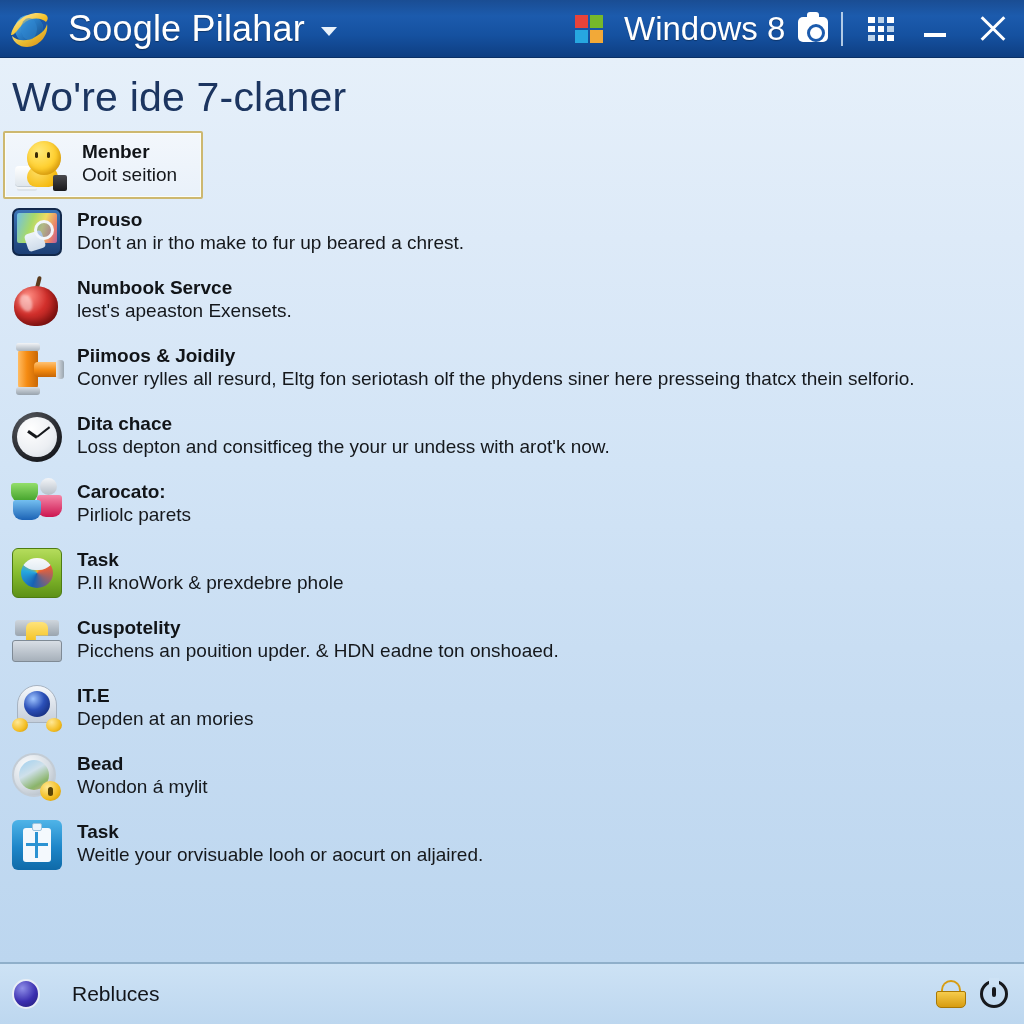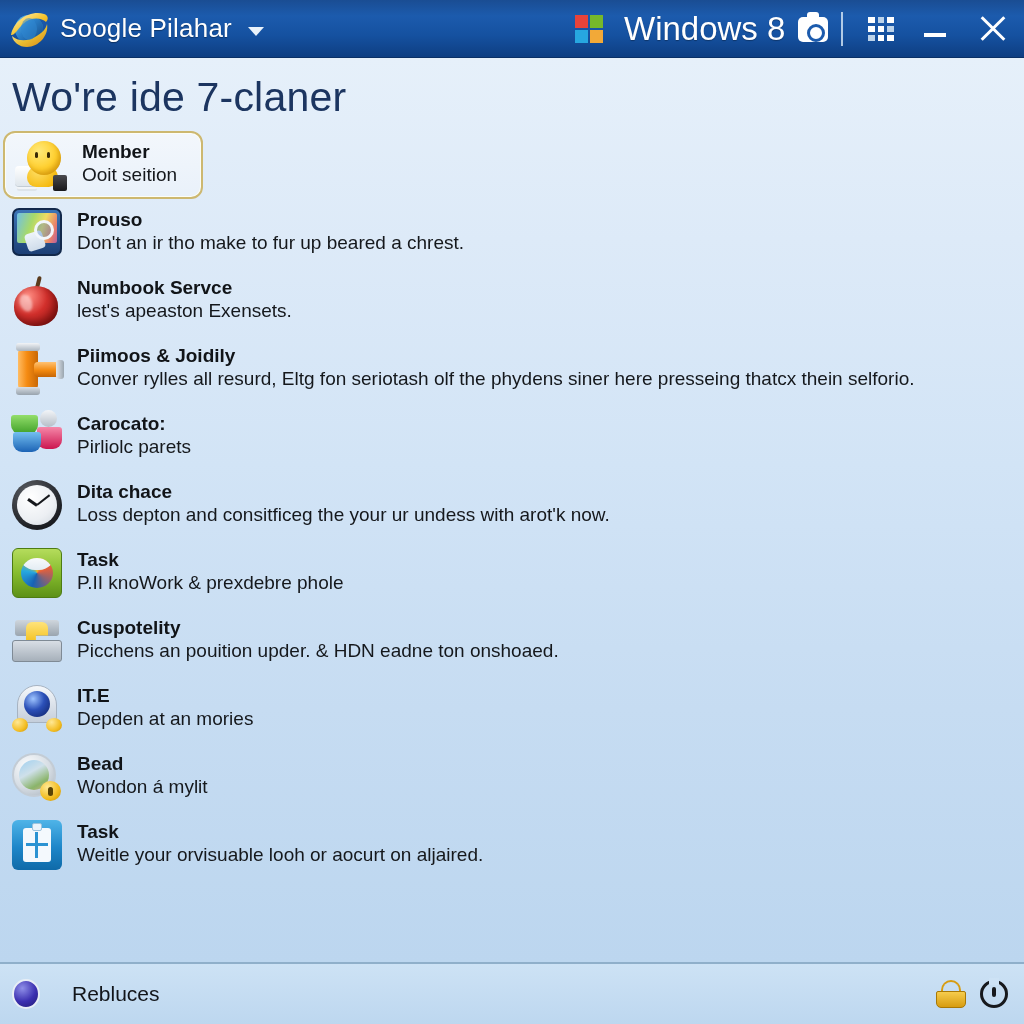--- a/index.html
+++ b/index.html
@@ -23,24 +23,25 @@
     flex: 0 0 58px;
     background: linear-gradient(180deg,#1a4d93 0%, #1c5bad 28%, #1551a0 62%, #0e3e82 100%);
     display: flex; align-items: center;
     padding: 0 14px 0 8px;
     position: relative;
     border-bottom: 1px solid #0a3066;
   }
   .tb-left { display: flex; align-items: center; gap: 10px; }
   .ie-logo { width: 42px; height: 42px; position: relative; flex: 0 0 42px; }
   .tb-title {
-    color: #ffffff; font-size: 26px; letter-spacing: .2px;
+    color: #ffffff; font-size: 36px; letter-spacing: .2px;
     font-family: "Liberation Sans", sans-serif;
     text-shadow: 0 1px 1px rgba(0,0,0,.35);
     white-space: nowrap;
+    margin-left: 8px;
   }
   .caret-down {
     width: 0; height: 0; margin-left: 6px; margin-top: 6px;
     border-left: 8px solid transparent;
     border-right: 8px solid transparent;
     border-top: 9px solid #e9f2fb;
   }
   .tb-center {
     position: absolute; left: 575px; top: 0; height: 58px;
     display: flex; align-items: center; gap: 13px;
@@ -132,21 +133,21 @@
     gap: 13px;
     padding: 5px 10px 5px 10px;
     margin: 0 0 0 0;
     min-height: 68px;
   }
   .list-item.selected {
     border: 2px solid #cdb870;
     background: linear-gradient(180deg, #f3f7fc 0%, #e9f1fa 100%);
     margin: 2px 0 2px 3px;
     width: 200px;
-    border-radius: 12px;
+    border-radius: 2px;
     box-shadow: inset 0 0 0 1px #fdfdf4;
   }
   .li-text { padding-top: 2px; }
   .li-title {
     font-size: 19px; font-weight: bold; color: #111418;
     line-height: 1.22;
     font-family: "Liberation Sans", sans-serif;
   }
   .li-desc {
     font-size: 19px; color: #15181c; line-height: 1.3;
@@ -506,42 +507,42 @@
             <i class="cap-b"></i>
             <i class="cap-r"></i>
         </span>
         <span class="li-text">
           <div class="li-title">Piimoos &amp; Joidily</div>
           <div class="li-desc">Conver rylles all resurd, Eltg fon seriotash olf the phydens siner here presseing thatcx thein selforio.</div>
         </span>
       </div>
 
       <div class="list-item">
+        <span class="ic ic-clock">
+          <i class="ring"></i>
+            <i class="face2"></i>
+            <i class="hh"></i>
+            <i class="mh"></i>
+        </span>
+        <span class="li-text">
+          <div class="li-title">Dita chace</div>
+          <div class="li-desc">Loss depton and consitficeg the your ur undess with arot'k now.</div>
+        </span>
+      </div>
+
+      <div class="list-item">
         <span class="ic ic-people">
           <i class="head"></i>
             <i class="g"></i>
             <i class="r"></i>
             <i class="b"></i>
         </span>
         <span class="li-text">
           <div class="li-title">Carocato:</div>
           <div class="li-desc">Pirliolc parets</div>
-        </span>
-      </div>
-
-      <div class="list-item">
-        <span class="ic ic-clock">
-          <i class="ring"></i>
-            <i class="face2"></i>
-            <i class="hh"></i>
-            <i class="mh"></i>
-        </span>
-        <span class="li-text">
-          <div class="li-title">Dita chace</div>
-          <div class="li-desc">Loss depton and consitficeg the your ur undess with arot'k now.</div>
         </span>
       </div>
 
       <div class="list-item">
         <span class="ic ic-green">
           <i class="plate"></i>
             <i class="orb"></i>
         </span>
         <span class="li-text">
           <div class="li-title">Task</div>

